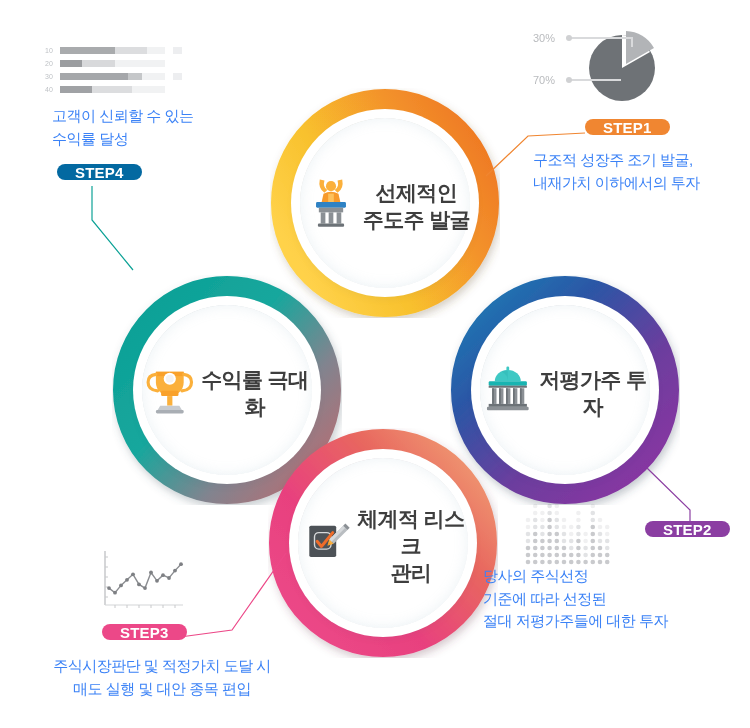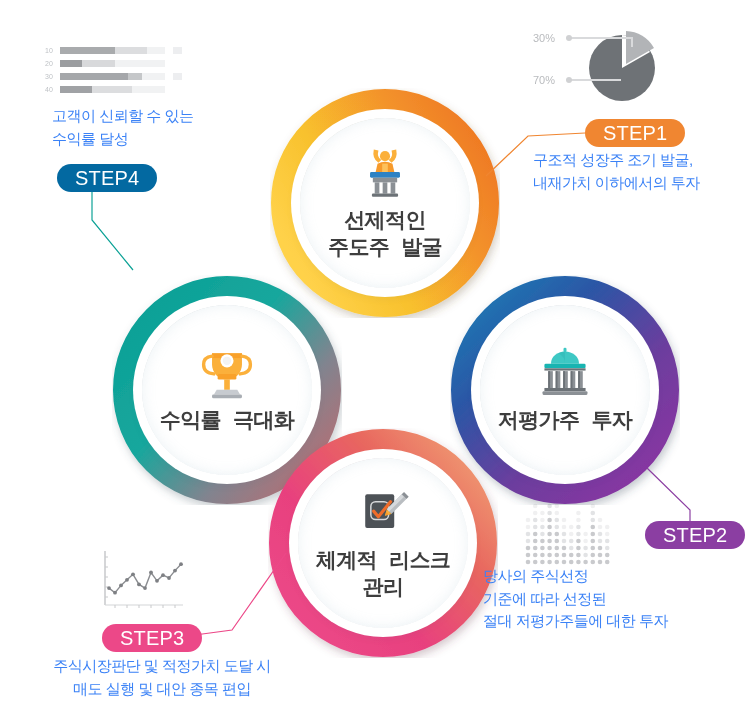--- a/index.html
+++ b/index.html
@@ -31,26 +31,25 @@
   .ring-inner {
     position: absolute;
     left: 30px; top: 30px;
     width: 170px; height: 170px;
     border-radius: 50%;
     background: radial-gradient(circle at 50% 42%, #ffffff 0%, #ffffff 72%, #f4f8f9 100%);
     box-shadow: 0 0 0 9px #ffffff,
                 0 4px 14px rgba(40,80,110,0.20),
                 inset 0 0 14px rgba(150,185,200,0.18);
     display: flex;
-    flex-direction: column;
+    flex-direction: row;
     align-items: center;
-    justify-content: center;
+    justify-content: space-between;
     text-align: center;
     box-sizing: border-box;
-    font-family: Liberation Mono, monospace;
   }
   .circle-title {
     color: #3e3e3e;
     font-size: 21px;
     font-weight: bold;
     line-height: 1.28;
     letter-spacing: -0.6px;
     white-space: pre-line;
     margin-top: 7px;
   }
@@ -64,26 +63,26 @@
 
   
   #ring-top    { z-index: 24; }
   #ring-right  { z-index: 20; }
   #ring-bottom { z-index: 26; }
   #ring-left   { z-index: 22; }
 
   
   .badge {
     position: absolute;
-    height: 28px;
+    height: 16px;
     padding: 0 18px;
     border-radius: 16px;
     color: #ffffff;
-    font-size: 20px;
-    font-weight: normal;
+    font-size: 15px;
+    font-weight: bold;
     letter-spacing: 0.2px;
     display: flex;
     align-items: center;
     justify-content: center;
     box-sizing: border-box;
     z-index: 40;
   }
   #badge-1 { left: 585px; top: 119px; background: #f08631; }
   #badge-2 { left: 645px; top: 521px; background: #8b3ea2; }
   #badge-3 { left: 102px; top: 624px; background: #ec4888; }

